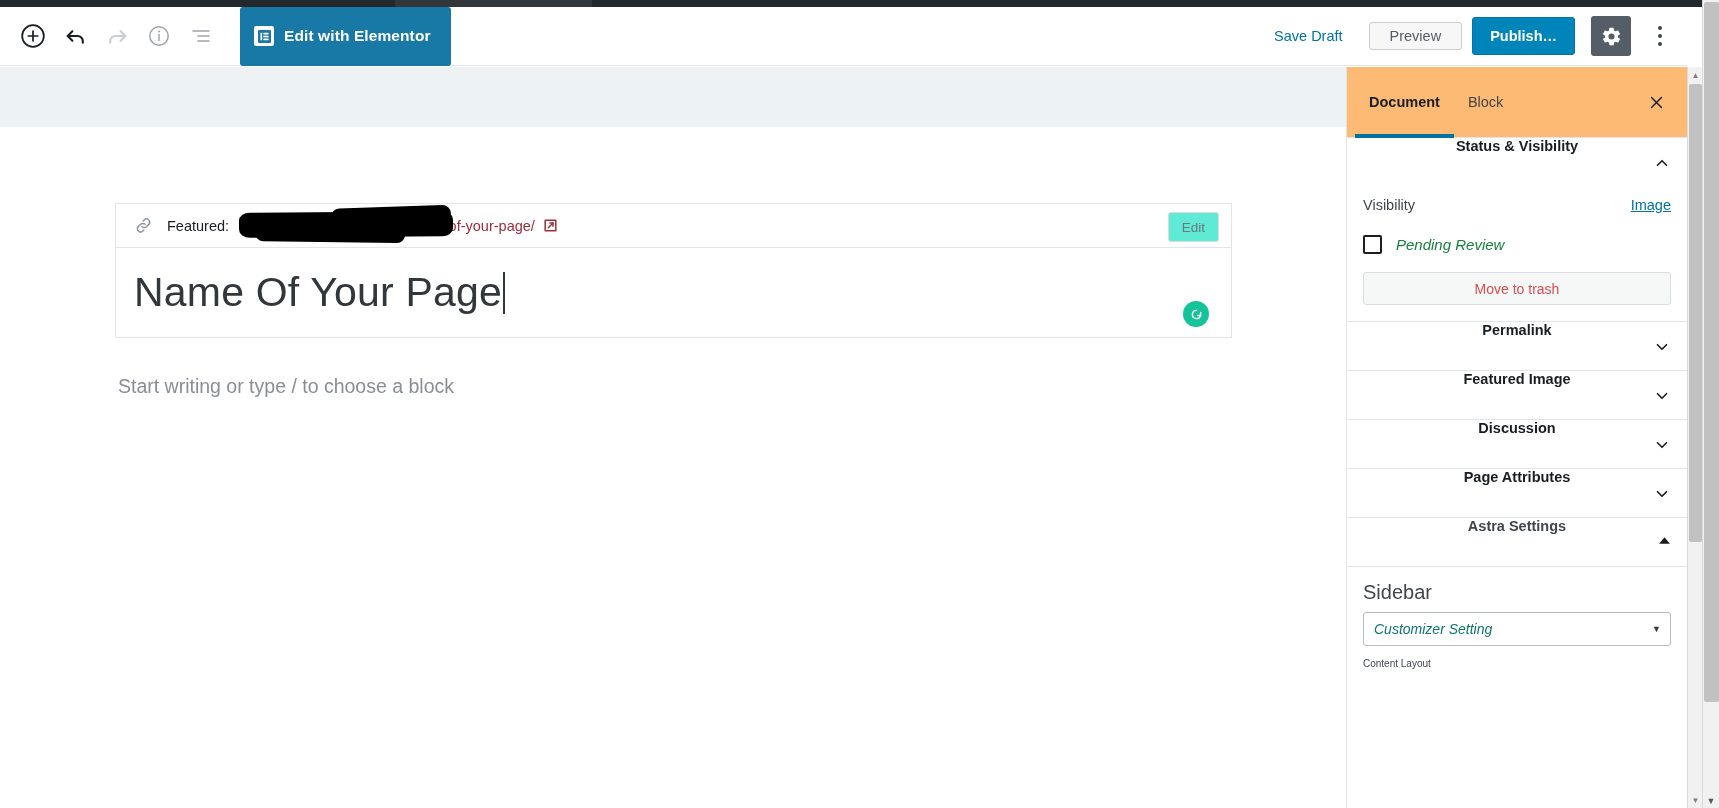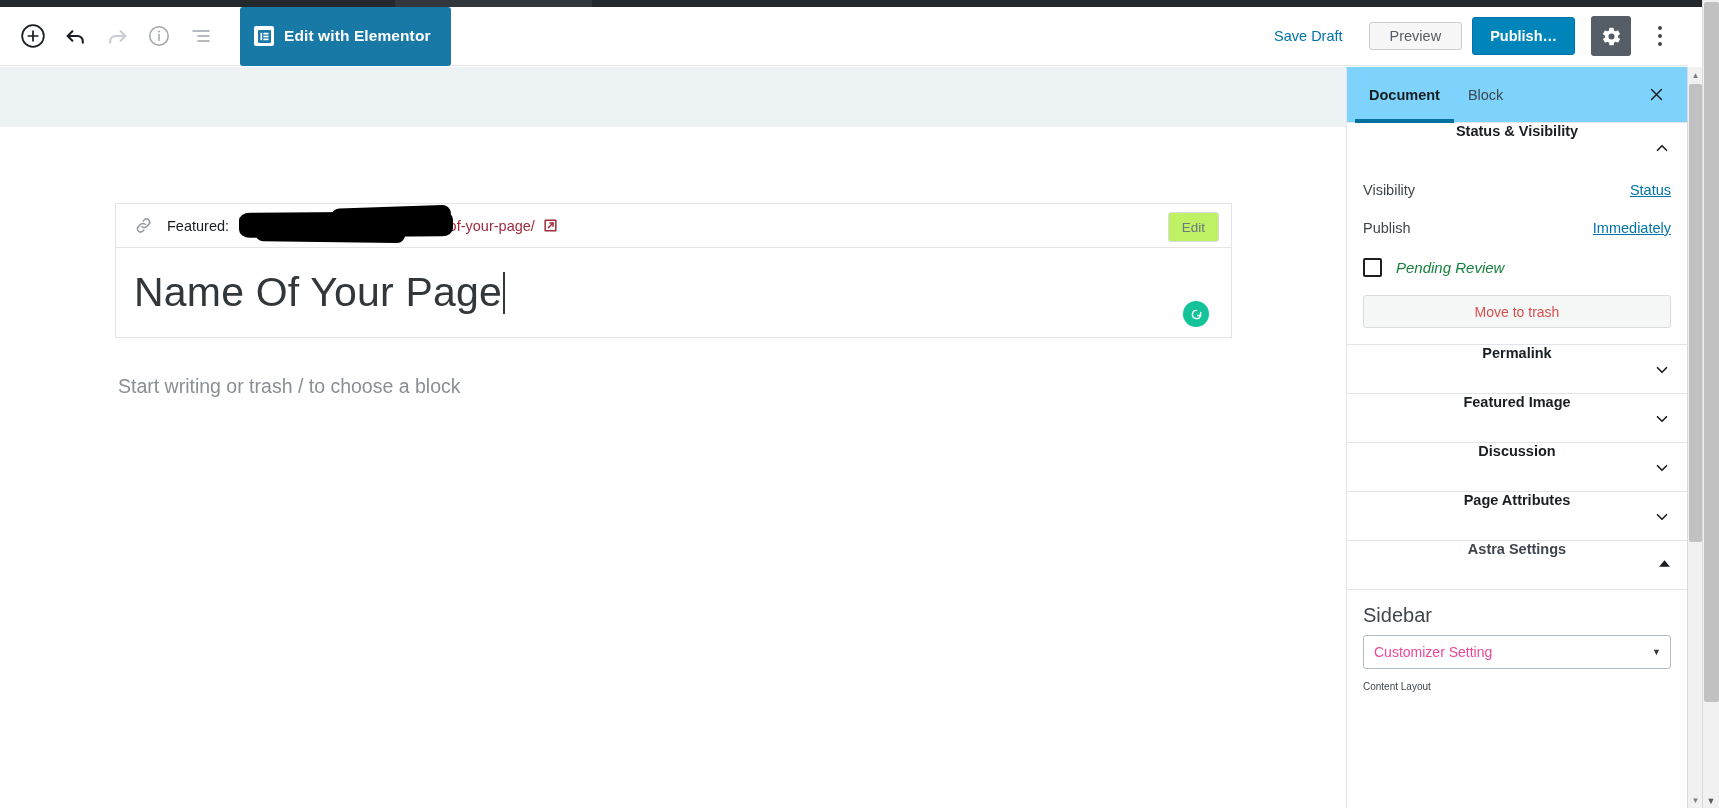--- a/index.html
+++ b/index.html
@@ -168,21 +168,21 @@
   .redaction::after {
     content: ""; position: absolute;
     left: 92px; top: -5px; width: 120px; height: 17px;
     background: #000; border-radius: 9px; transform: rotate(-1.6deg);
   }
   .pm-slug { font-size: 14.5px; color: #a02c3c; }
   .ext-icon { margin-left: 8px; color: #a02c3c; display: flex; align-items: center; }
   .edit-btn {
     position: absolute; right: 12px; top: 8px;
     height: 30px;
-    background: #bef264;
+    background: #5eead4;
     border: 1px solid #dcdcde;
     border-radius: 3px;
     color: #6c7781;
     font-size: 13.5px;
     padding: 0 13px;
     cursor: pointer;
   }
   .title-row {
     height: 89px;
     display: flex; align-items: center;
@@ -220,22 +220,22 @@
 
   
   .sidebar {
     position: absolute; top: 67px; left: 1346px;
     width: 341px; height: 741px;
     background: #ffffff;
     border-left: 1px solid #e2e4e7;
     overflow: hidden;
   }
   .sb-tabs {
-    height: 56px;
-    background: #7dd3fc;
+    height: 71px;
+    background: #fdba74;
     border-bottom: 1px solid #e2e4e7;
     display: flex; align-items: stretch;
     position: relative;
   }
   .sb-tab {
     padding: 0 14px;
     display: flex; align-items: center;
     font-size: 14.5px;
     color: #40464d;
     background: none; border: none;
@@ -308,24 +308,25 @@
     margin: 14px 0 8px 0;
   }
   .select-wrap { position: relative; }
   .select-box {
     width: 100%;
     height: 34px;
     border: 1px solid #b5bcc2;
     border-radius: 3px;
     background: #fff;
     font-size: 14px;
-    color: #ec4899;
+    color: #0f766e;
     padding: 0 26px 0 10px;
     display: flex; align-items: center;
     cursor: pointer;
+    font-style: italic;
   }
   .select-arrow {
     position: absolute; right: 10px; top: 50%;
     transform: translateY(-50%);
     font-size: 9px; color: #32373c;
     pointer-events: none;
   }
   .cut-label {
     font-size: 10px; color: #40464d;
     margin-top: 12px;
@@ -478,21 +479,21 @@
     <div class="post-title"><span>Name Of Your Page</span><span class="caret"></span></div>
     <span class="grammarly">
       <svg width="17" height="17" viewBox="0 0 24 24" fill="none" stroke="#ffffff" stroke-width="2" stroke-linecap="round">
         <path d="M12 6.2a5.8 5.8 0 1 0 5.6 7.3"></path>
         <path d="M17.8 9.1v4.4h-4.2"></path>
       </svg>
     </span>
   </div>
 </div>
 
-<div class="block-placeholder">Start writing or trash / to choose a block</div>
+<div class="block-placeholder">Start writing or type / to choose a block</div>
 
 <div class="sidebar">
 
   <div class="sb-tabs">
     <button class="sb-tab active">Document</button>
     <button class="sb-tab">Block</button>
     <button class="sb-close">
       <svg width="17" height="17" viewBox="0 0 24 24" fill="none" stroke="currentColor" stroke-width="2.1" stroke-linecap="round">
         <path d="M5 5l14 14M19 5L5 19"></path>
       </svg>
@@ -504,25 +505,21 @@
       <span class="panel-title">Status &amp; Visibility</span>
       <span class="panel-chev">
         <svg width="18" height="18" viewBox="0 0 24 24" fill="none" stroke="currentColor" stroke-width="2.2" stroke-linecap="round" stroke-linejoin="round">
           <path d="M6 15l6-6 6 6"></path>
         </svg>
       </span>
     </div>
     <div class="panel-body">
       <div class="kv-row">
         <span class="kv-label">Visibility</span>
-        <button class="kv-value">Status</button>
-      </div>
-      <div class="kv-row">
-        <span class="kv-label">Publish</span>
-        <button class="kv-value">Immediately</button>
+        <button class="kv-value">Image</button>
       </div>
       <div class="chk-row">
         <span class="chk-box"></span>
         <span class="chk-label">Pending Review</span>
       </div>
       <button class="trash-btn">Move to trash</button>
     </div>
   </div>
 
   <div class="panel">

